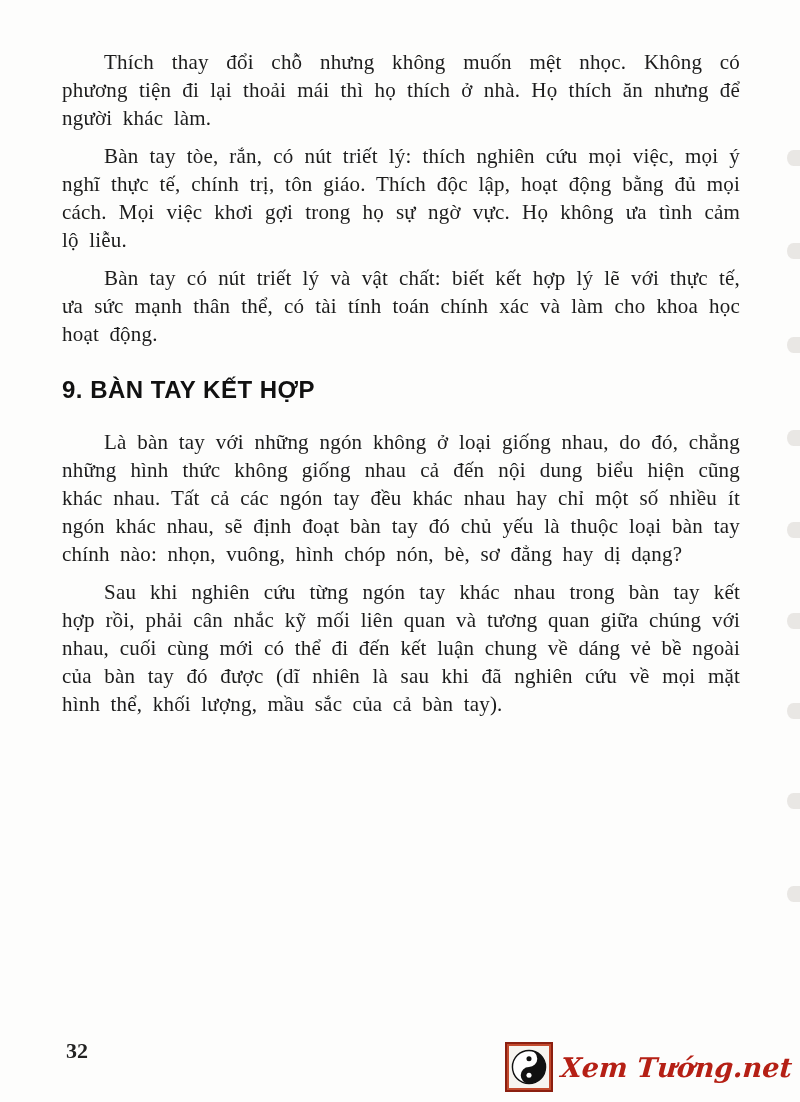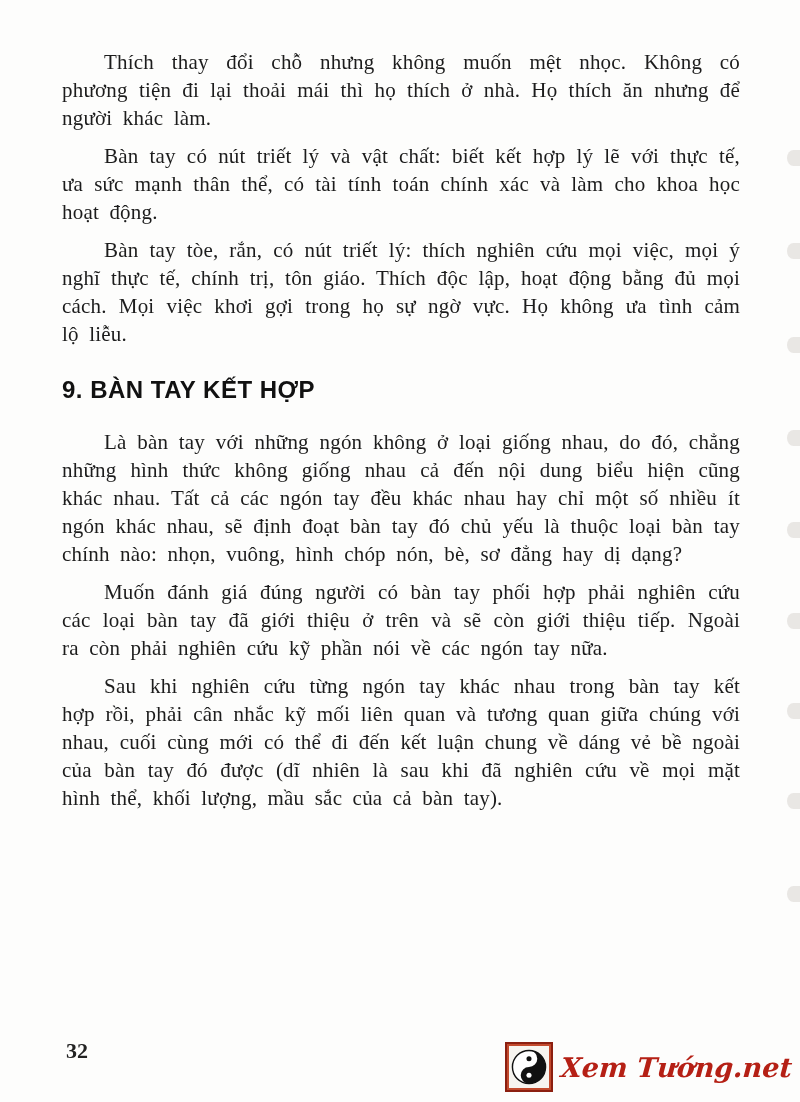--- a/index.html
+++ b/index.html
@@ -102,27 +102,26 @@
     border-radius: 50% 0 0 50%;
   }
 </style>
 </head>
 <body>
 
 <div class="page">
 
   <div class="text-block">
     <p class="body-par">Thích thay đổi chỗ nhưng không muốn mệt nhọc. Không có phương tiện đi lại thoải mái thì họ thích ở nhà. Họ thích ăn nhưng để người khác làm.</p>
+    <p class="body-par">Bàn tay tòe, rắn, có nút triết lý: thích nghiên cứu mọi việc, mọi ý nghĩ thực tế, chính trị, tôn giáo. Thích độc lập, hoạt động bằng đủ mọi cách. Mọi việc khơi gợi trong họ sự ngờ vực. Họ không ưa tình cảm lộ liễu.</p>
     <p class="body-par">Bàn tay có nút triết lý và vật chất: biết kết hợp lý lẽ với thực tế, ưa sức mạnh thân thể, có tài tính toán chính xác và làm cho khoa học hoạt động.</p>
-    <p class="body-par">Bàn tay tòe, rắn, có nút triết lý: thích nghiên cứu mọi việc, mọi ý nghĩ thực tế, chính trị, tôn giáo. Thích độc lập, hoạt động bằng đủ mọi cách. Mọi việc khơi gợi trong họ sự ngờ vực. Họ không ưa tình cảm lộ liễu.</p>
 
     <h2 class="section-heading">9. BÀN TAY KẾT HỢP</h2>
 
     <p class="body-par">Là bàn tay với những ngón không ở loại giống nhau, do đó, chẳng những hình thức không giống nhau cả đến nội dung biểu hiện cũng khác nhau. Tất cả các ngón tay đều khác nhau hay chỉ một số nhiều ít ngón khác nhau, sẽ định đoạt bàn tay đó chủ yếu là thuộc loại bàn tay chính nào: nhọn, vuông, hình chóp nón, bè, sơ đẳng hay dị dạng?</p>
-    <p class="body-par">Muốn đánh giá đúng người có bàn tay phối hợp phải nghiên cứu các loại bàn tay đã giới thiệu ở trên và sẽ còn giới thiệu tiếp. Ngoài ra còn phải nghiên cứu kỹ phần nói về các ngón tay nữa.</p>
     <p class="body-par">Sau khi nghiên cứu từng ngón tay khác nhau trong bàn tay kết hợp rồi, phải cân nhắc kỹ mối liên quan và tương quan giữa chúng với nhau, cuối cùng mới có thể đi đến kết luận chung về dáng vẻ bề ngoài của bàn tay đó được (dĩ nhiên là sau khi đã nghiên cứu về mọi mặt hình thể, khối lượng, mầu sắc của cả bàn tay).</p>
   </div>
 
   <div class="page-number">32</div>
 
   <div class="edge-mark" style="top:150px"></div>
   <div class="edge-mark" style="top:243px"></div>
   <div class="edge-mark" style="top:337px"></div>
   <div class="edge-mark" style="top:430px"></div>
   <div class="edge-mark" style="top:522px"></div>

